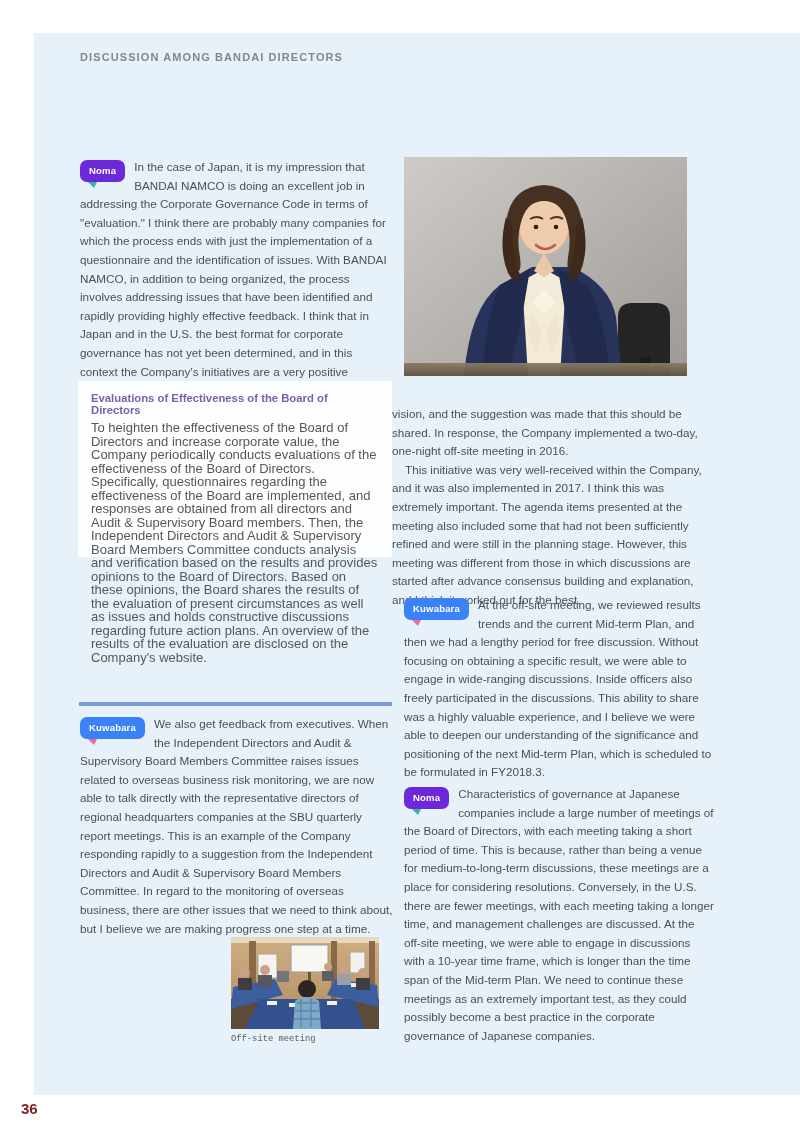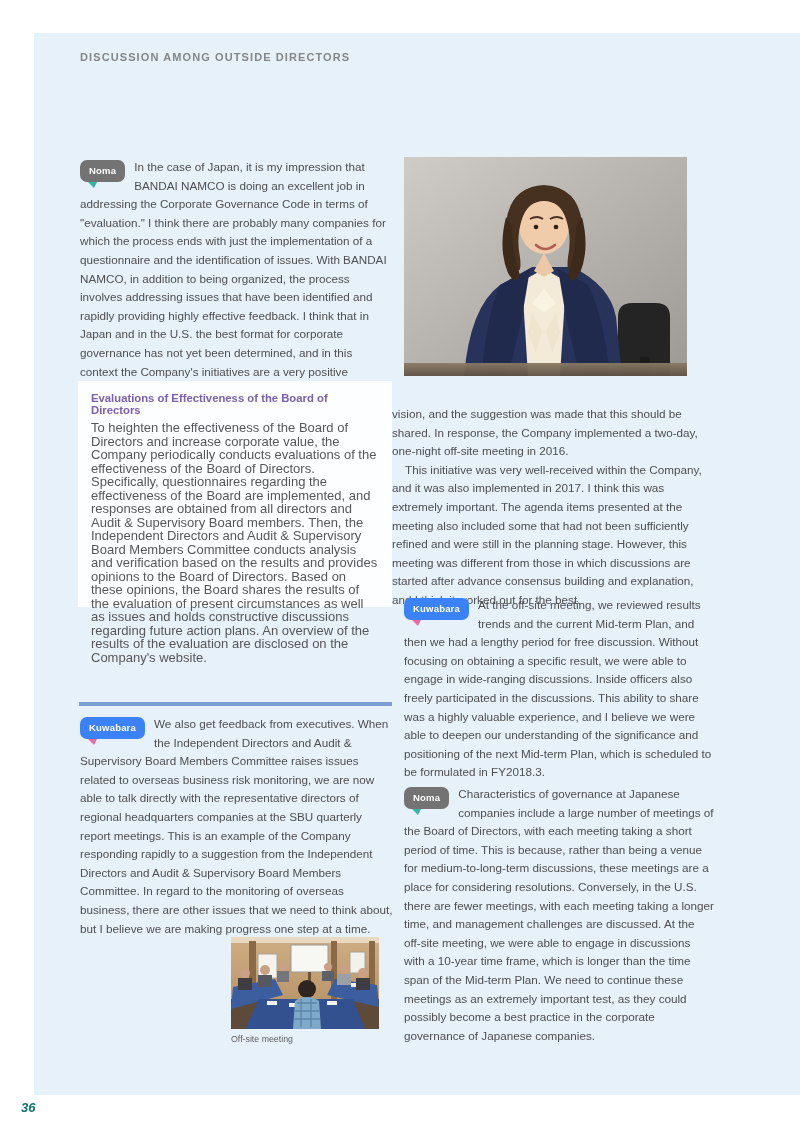--- a/index.html
+++ b/index.html
@@ -9,50 +9,50 @@
 
   .kicker{position:absolute;left:80px;top:51px;font-size:11px;font-weight:bold;color:#83878a;letter-spacing:1.1px;}
 
   .body-text{font-size:11.7px;line-height:18.6px;color:#4d4f52;}
   .para{margin:0;}
 
   .bubble{position:relative;float:left;display:block;color:#ffffff;font-weight:bold;font-size:9.5px;
           line-height:1;padding:6px 9px 6px 9px;border-radius:7px;margin:2px 9px 9px 0;letter-spacing:.2px;}
   .bubble::after{content:'';position:absolute;left:8px;bottom:-6px;width:0;height:0;
                  border:6px solid transparent;border-bottom-width:0;border-right-width:3px;}
-  .bubble-noma{background:#737373;}
+  .bubble-noma{background:#6d28d9;}
   .bubble-noma::after{border-top-color:#38b4a3;}
   .bubble-kuwabara{background:#3b82f6;}
   .bubble-kuwabara::after{border-top-color:#ea6ba2;}
   .bubble-matsuda{background:#8cc220;}
   .bubble-matsuda::after{border-top-color:#8cc220;}
 
   .pos{position:absolute;}
 
-  .info-box{position:absolute;left:78px;top:381px;width:314px;height:226px;background:#fdfeff;
+  .info-box{position:absolute;left:78px;top:381px;width:314px;height:176px;background:#fdfeff;
             padding:11px 13px;box-sizing:border-box;}
   .info-box h3{margin:0 0 5px 0;font-size:11.3px;color:#7a60ae;}
   .info-box p{margin:0;font-size:13px;line-height:13.5px;color:#55575a;}
 
   .section-heading{position:absolute;left:79px;top:638px;width:316px;margin:0;
                    font-size:15.5px;line-height:21px;color:#1c1c1e;font-weight:bold;}
   .heading-rule{position:absolute;left:79px;top:702px;width:313px;height:4px;background:#7d9ed2;}
 
   .photo{display:block;}
-  .caption{font-size:8.8px;color:#5b5d60;}
+  .caption{font-size:8.8px;color:#5b5d60;font-family:Liberation Mono, monospace;}
 
-  .page-number{position:absolute;left:21px;top:1100px;font-size:13px;font-weight:bold;color:#0f766e;font-style:italic;}
+  .page-number{position:absolute;left:21px;top:1100px;font-size:15px;font-weight:bold;color:#7f1d1d;}
 </style>
 </head>
 <body>
 
 <div class="page">
   <div class="panel"></div>
 
-  <div class="kicker">DISCUSSION AMONG OUTSIDE DIRECTORS</div>
+  <div class="kicker">DISCUSSION AMONG BANDAI DIRECTORS</div>
 
   <div class="pos body-text" style="left:80px;top:158px;width:313px;">
     <p class="para">
       <span class="bubble bubble-noma">Noma</span><span>In the case of Japan, it is my impression that BANDAI NAMCO is doing an excellent job in addressing the Corporate Governance Code in terms of "evaluation." I think there are probably many companies for which the process ends with just the implementation of a questionnaire and the identification of issues. With BANDAI NAMCO, in addition to being organized, the process involves addressing issues that have been identified and rapidly providing highly effective feedback. I think that in Japan and in the U.S. the best format for corporate governance has not yet been determined, and in this context the Company's initiatives are a very positive example.</span>
     </p>
   </div>
 
   <div class="info-box">
     <h3>Evaluations of Effectiveness of the Board of Directors</h3>
     <p>To heighten the effectiveness of the Board of Directors and increase corporate value, the Company periodically conducts evaluations of the effectiveness of the Board of Directors. Specifically, questionnaires regarding the effectiveness of the Board are implemented, and responses are obtained from all directors and Audit &amp; Supervisory Board members. Then, the Independent Directors and Audit &amp; Supervisory Board Members Committee conducts analysis and verification based on the results and provides opinions to the Board of Directors. Based on these opinions, the Board shares the results of the evaluation of present circumstances as well as issues and holds constructive discussions regarding future action plans. An overview of the results of the evaluation are disclosed on the Company's website.</p>

